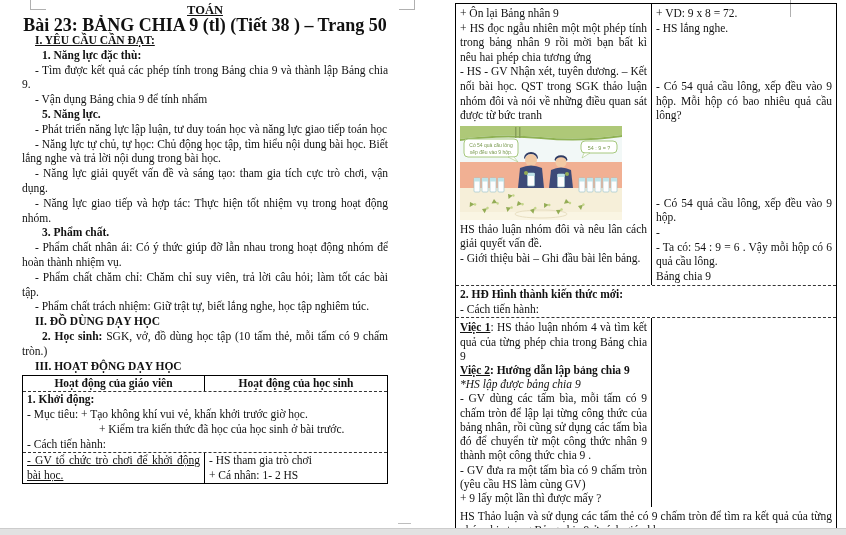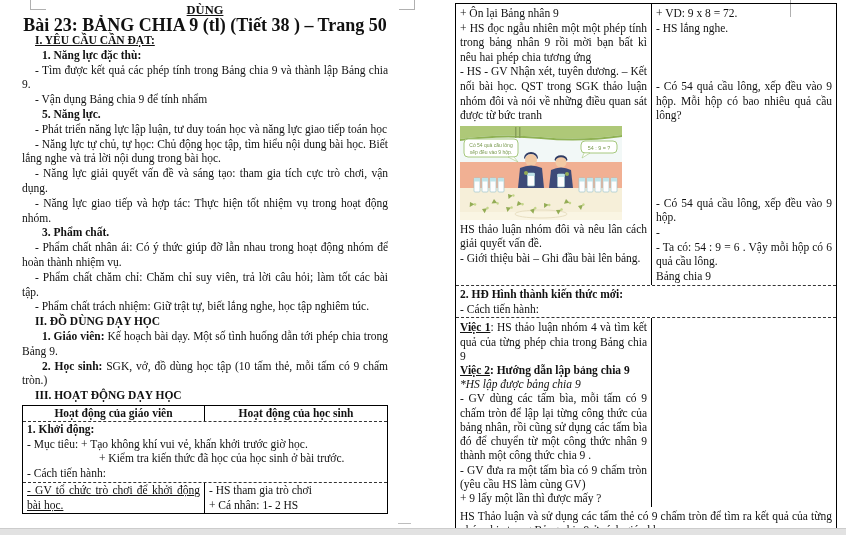--- a/index.html
+++ b/index.html
@@ -55,37 +55,36 @@
 
 <div class="screen">
 
   <div class="mark mk-tl"></div>
   <div class="mark mk-tr"></div>
   <div class="mark mk-v"></div>
   <div class="mark mk-b1"></div>
   <div class="mark mk-b2"></div>
 
   <div class="page1">
-    <div class="center title b u">DÙNG</div>
+    <div class="center title b u">TOÁN</div>
     <div class="center subtitle b">Bài 23: BẢNG CHIA 9 (tl) (Tiết 38 ) – Trang 50</div>
     <div class="ind b u">I. YÊU CẦU CẦN ĐẠT:</div>
     <div class="ind2 b">1. Năng lực đặc thù:</div>
     <div class="ind">- Tìm được kết quả các phép tính trong Bảng chia 9 và thành lập Bảng chia 9.</div>
     <div class="ind">- Vận dụng Bảng chia 9 để tính nhẩm</div>
     <div class="ind2 b">5. Năng lực.</div>
     <div class="ind">- Phát triển năng lực lập luận, tư duy toán học và năng lực giao tiếp toán học</div>
     <div class="ind">- Năng lực tự chủ, tự học: Chủ động học tập, tìm hiểu nội dung bài học. Biết lắng nghe và trả lời nội dung trong bài học.</div>
     <div class="ind">- Năng lực giải quyết vấn đề và sáng tạo: tham gia tích cực trò chơi, vận dụng.</div>
     <div class="ind">- Năng lực giao tiếp và hợp tác: Thực hiện tốt nhiệm vụ trong hoạt động nhóm.</div>
     <div class="ind2 b">3. Phẩm chất.</div>
     <div class="ind">- Phẩm chất nhân ái: Có ý thức giúp đỡ lẫn nhau trong hoạt động nhóm để hoàn thành nhiệm vụ.</div>
     <div class="ind">- Phẩm chất chăm chỉ: Chăm chỉ suy viên, trả lời câu hỏi; làm tốt các bài tập.</div>
     <div class="ind">- Phẩm chất trách nhiệm: Giữ trật tự, biết lắng nghe, học tập nghiêm túc.</div>
     <div class="ind b">II. ĐỒ DÙNG DẠY HỌC</div>
-    <div class="ind2"><span class="b">1. Giáo viên:</span><span> Kế hoạch bài dạy. Một số tình huống dẫn tới phép chia trong Bảng 9.</span></div>
     <div class="ind2"><span class="b">2. Học sinh:</span><span> SGK, vở, đồ dùng học tập (10 tấm thẻ, mỗi tấm có 9 chấm tròn.)</span></div>
     <div class="ind b">III. HOẠT ĐỘNG DẠY HỌC</div>
 
     <div class="tb1">
       <div class="hdr">
         <div class="c cl">Hoạt động của giáo viên</div>
         <div class="c cr">Hoạt động của học sinh</div>
       </div>
       <div class="rowA">
         <div class="b">1. Khởi động:</div>

